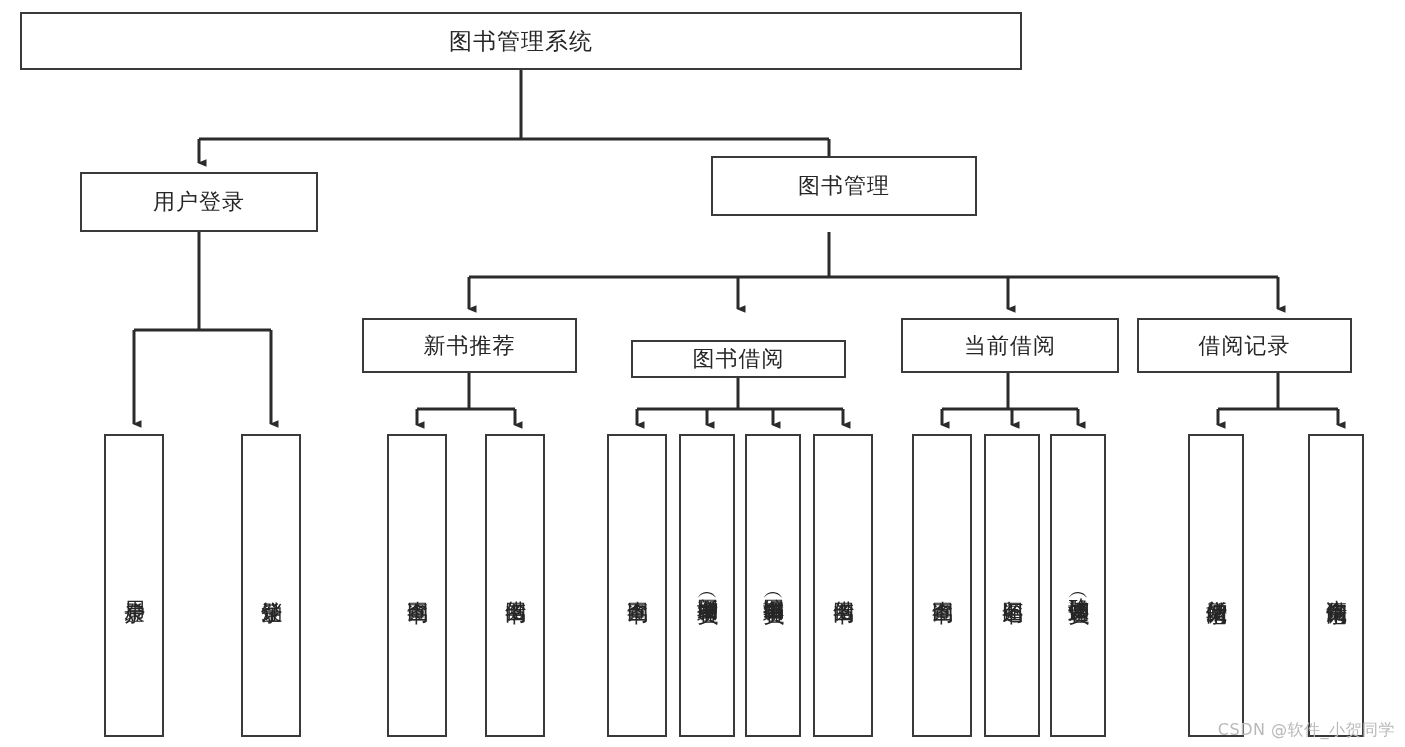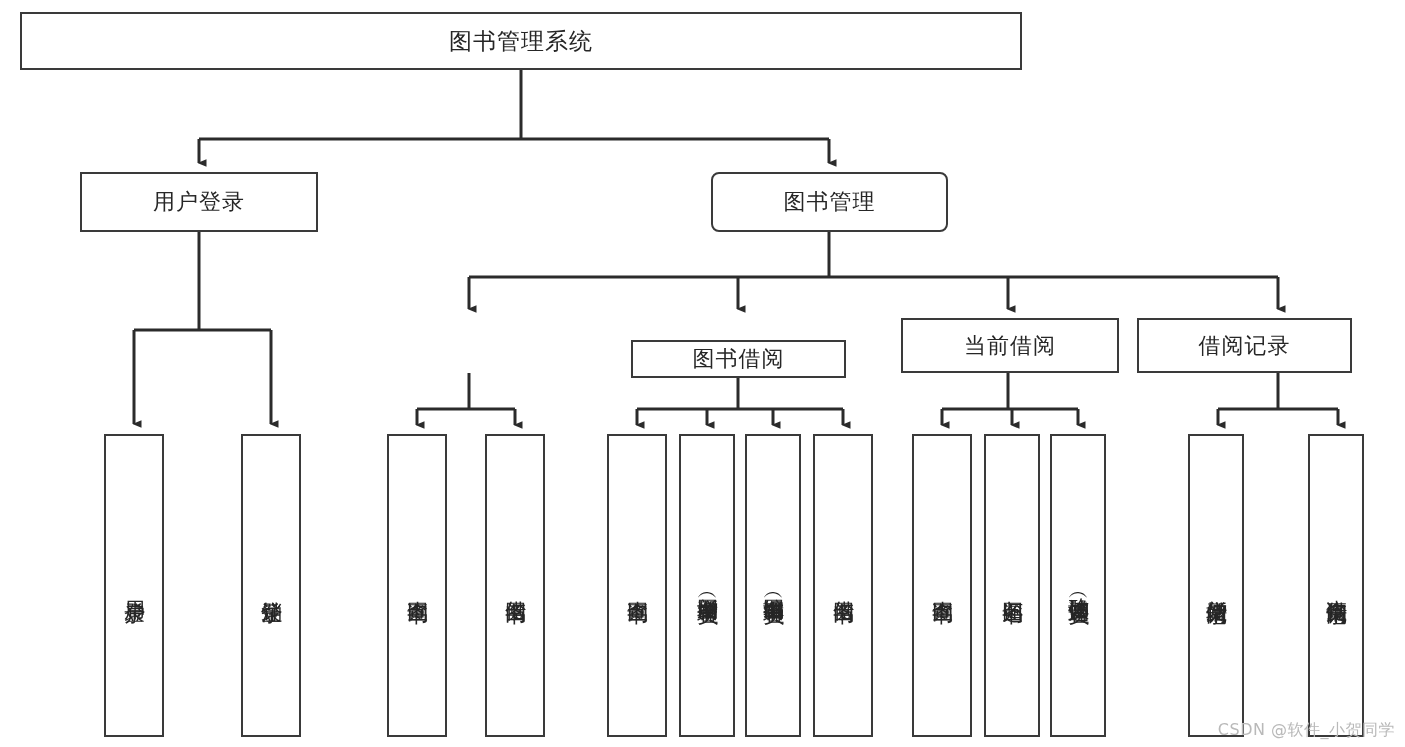--- a/index.html
+++ b/index.html
@@ -123,24 +123,27 @@
     </g>
   </svg>
 
   <div class="node horiz" id="title-node" style="left:20px; top:12px; width:1002px; height:58px;">
     <span>图书管理系统</span>
   </div>
 
   <div class="node horiz" style="left:80px; top:172px; width:238px; height:60px;">
     <span>用户登录</span>
   </div>
-  <div class="node horiz" style="left:711px; top:172px; width:237px; height:60px;border-radius:8px;">
+  <div class="node horiz" style="left:711px; top:156px; width:266px; height:60px;">
     <span>图书管理</span>
   </div>
 
+  <div class="node horiz" style="left:362px; top:318px; width:215px; height:55px;">
+    <span>新书推荐</span>
+  </div>
   <div class="node horiz" style="left:631px; top:318px; width:215px; height:38px;margin-top:22px;">
     <span>图书借阅</span>
   </div>
   <div class="node horiz" style="left:901px; top:318px; width:218px; height:55px;">
     <span>当前借阅</span>
   </div>
   <div class="node horiz" style="left:1137px; top:318px; width:215px; height:55px;">
     <span>借阅记录</span>
   </div>
 

